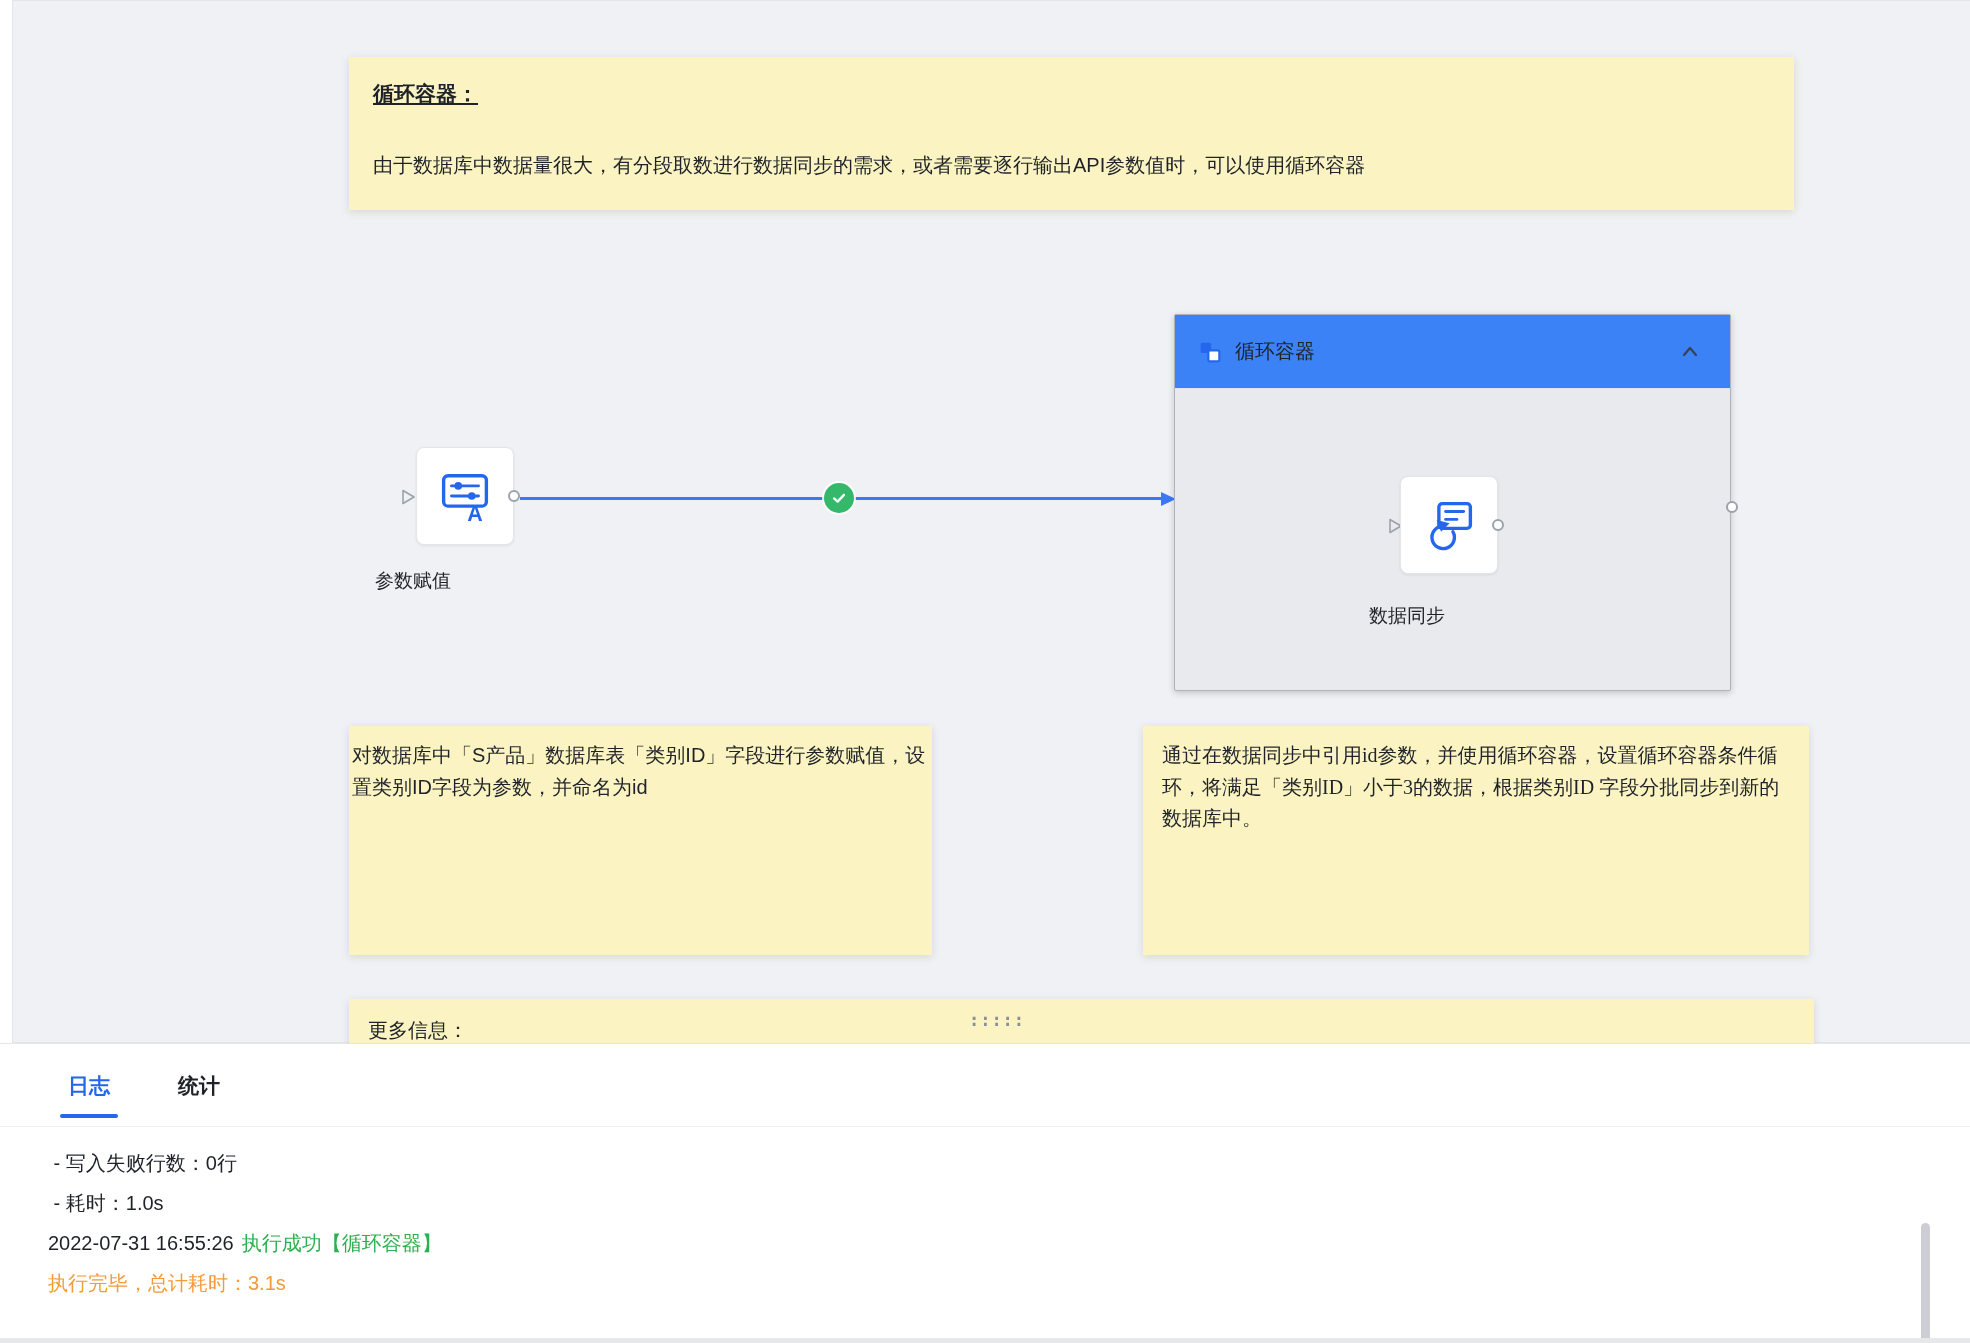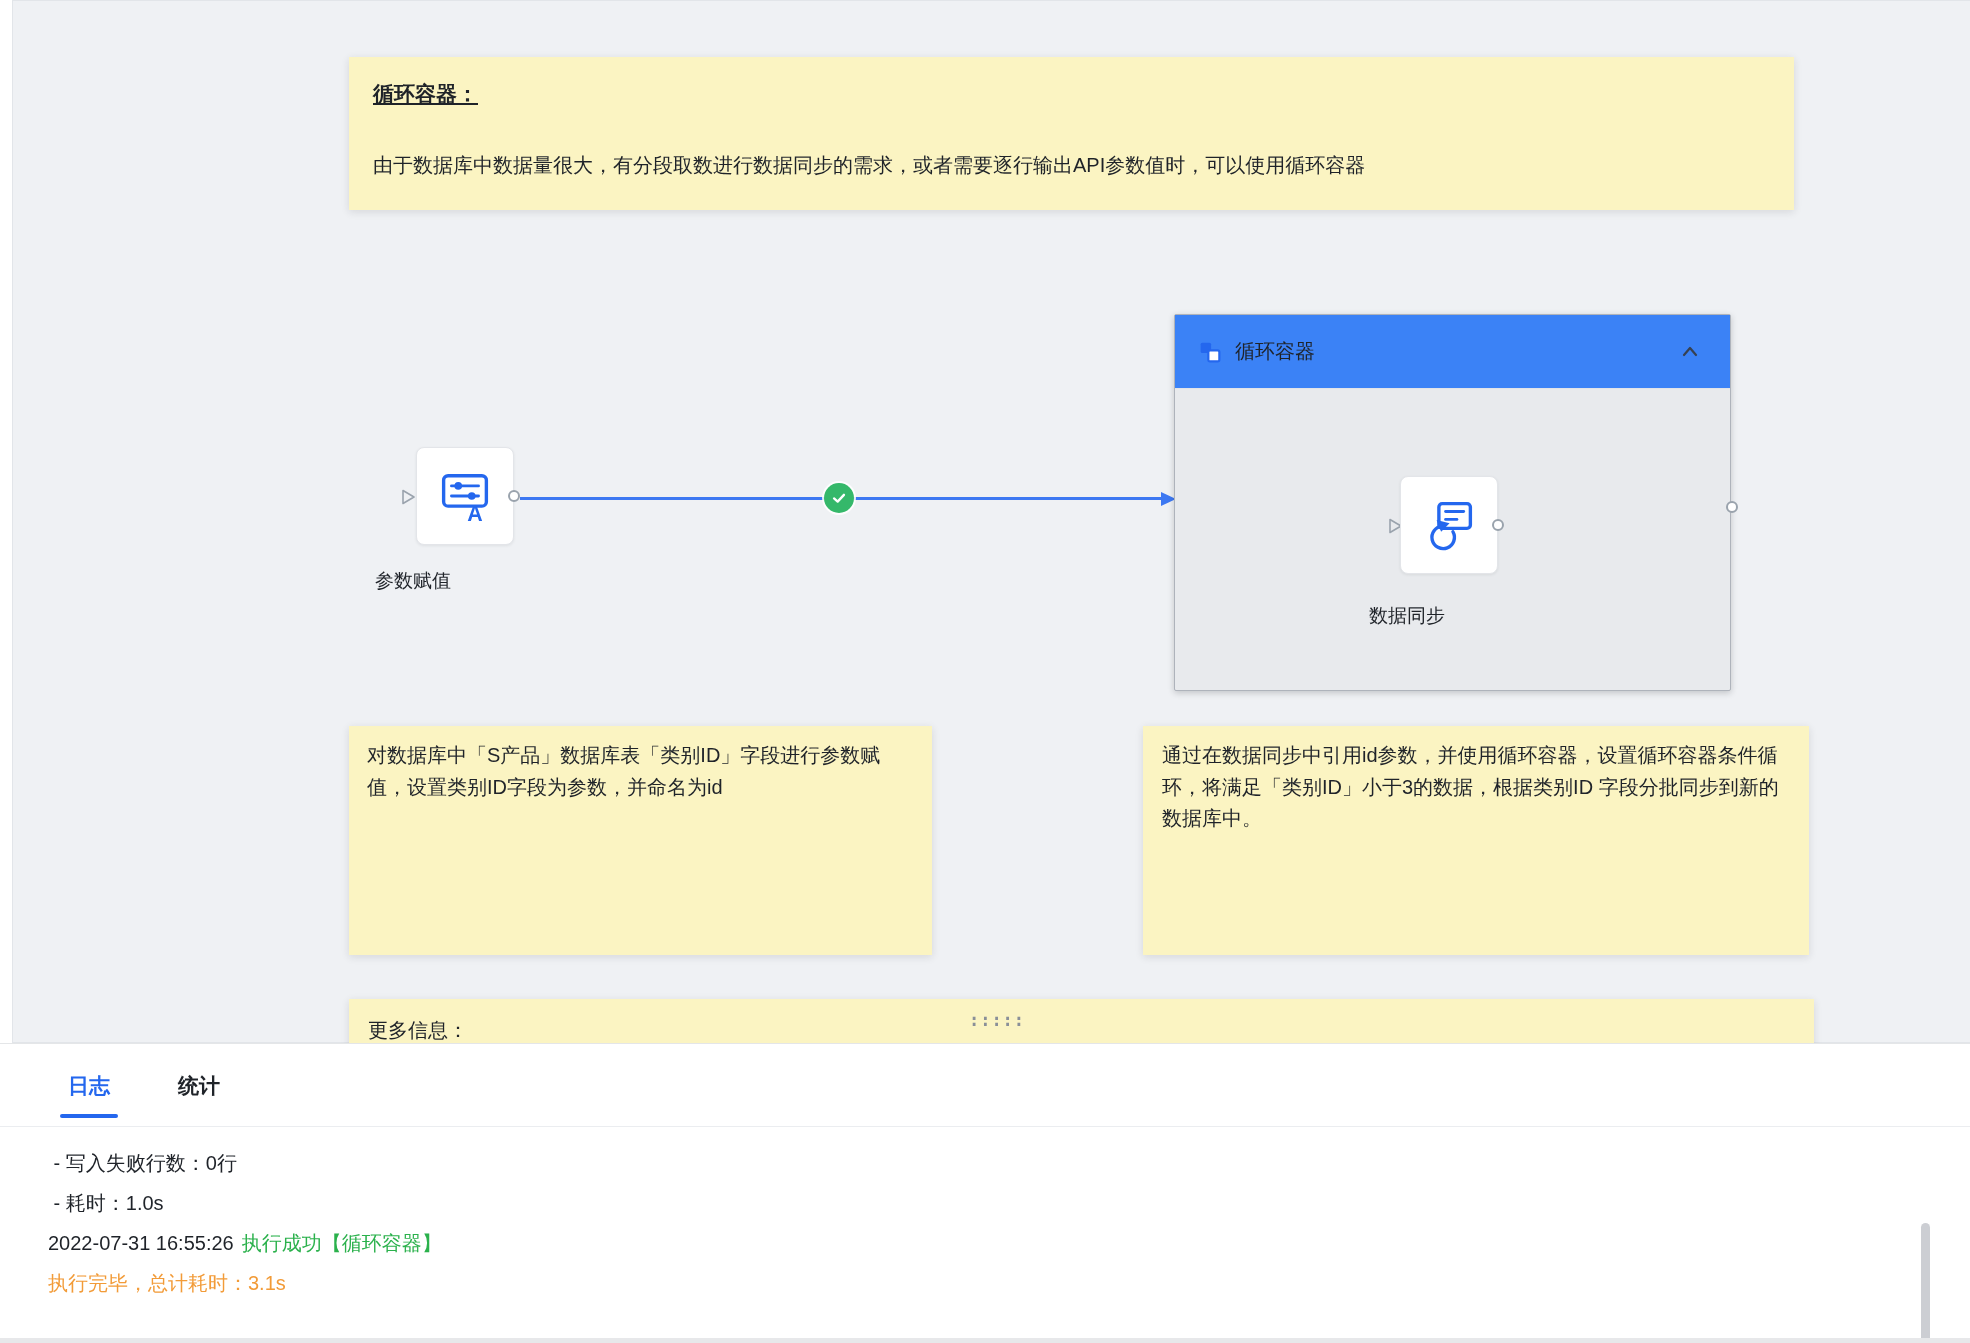--- a/index.html
+++ b/index.html
@@ -34,22 +34,22 @@
     position:absolute;
     background:var(--note-yellow,#fbf4c2);
     box-shadow:0 2px 8px rgba(31,35,41,.12);
     font-size:20px;line-height:1.58;color:#1f2329;
     padding:16px 20px;
   }
   .note-top{left:337px;top:57px;width:1445px;height:153px;padding:20px 24px;}
   .note-top .note-title{
     font-weight:bold;text-decoration:underline;font-size:21px;margin-bottom:40px;
   }
-  .note-left{left:337px;top:726px;width:583px;height:229px;padding:14px 18px;}
-  .note-right{left:1131px;top:726px;width:666px;height:229px;padding:14px 19px;}
+  .note-left{left:337px;top:726px;width:583px;height:229px;padding:14px 3px;}
+  .note-right{left:1131px;top:726px;width:666px;height:229px;padding:14px 19px;font-family:Liberation Serif, serif;}
   .note-more{left:337px;top:999px;width:1465px;height:90px;padding:16px 19px;font-size:20px;}
 
   
   .node-box{
     position:absolute;width:98px;height:98px;background:#fff;
     border:1px solid #e3e5e9;border-radius:8px;
     box-shadow:0 1px 3px rgba(31,35,41,.08);
     display:flex;align-items:center;justify-content:center;
     color:var(--accent-blue,#2467ee);
   }

